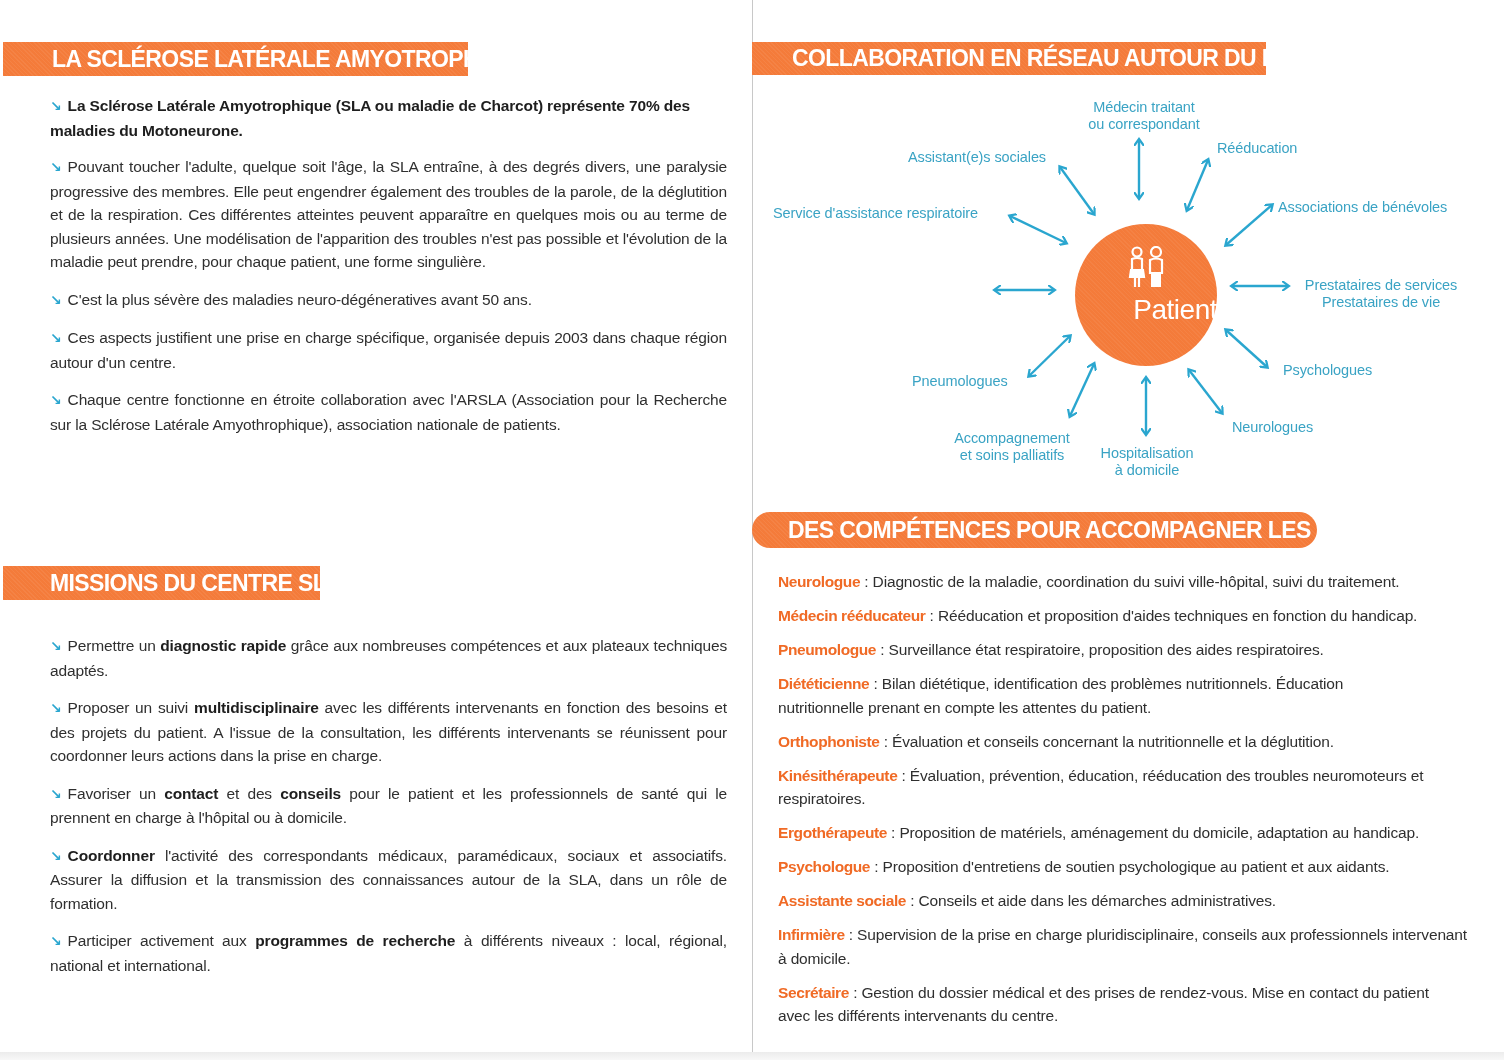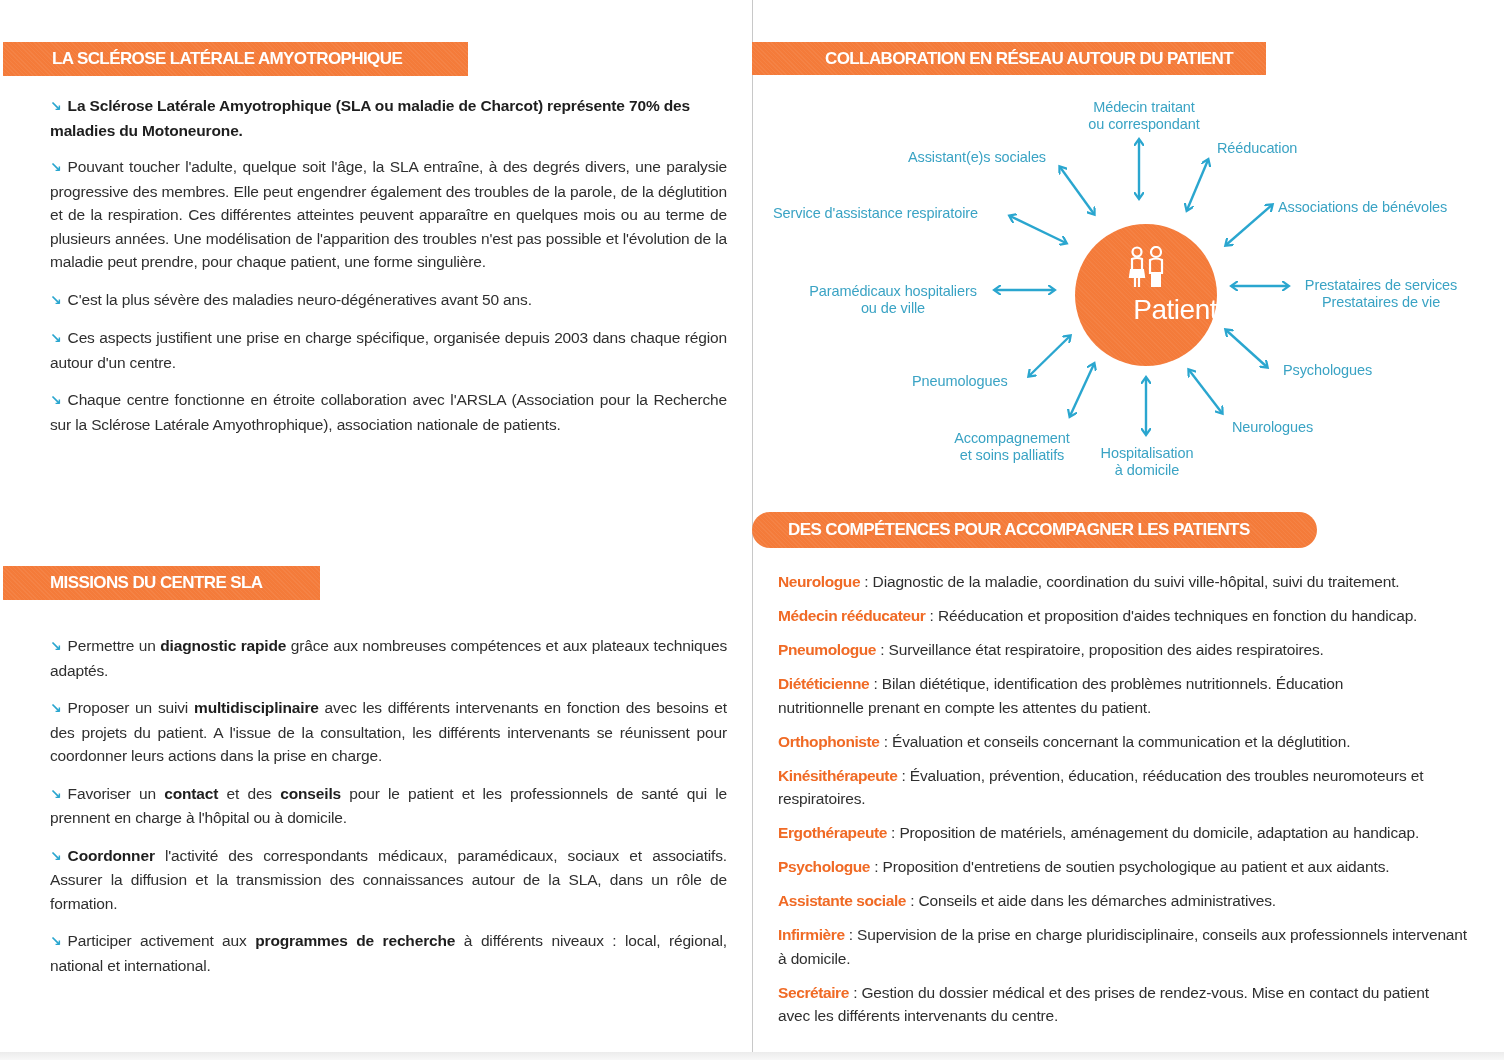--- a/index.html
+++ b/index.html
@@ -14,21 +14,21 @@
     background: #c8c8c8;
   }
   .bottom-edge {
     position: absolute; left: 0; top: 1052px; width: 1504px; height: 8px;
     background: linear-gradient(#ececec, #f8f8f8);
   }
   .bar {
     position: absolute; background: #f47b3a;
     background-image: repeating-linear-gradient(45deg, rgba(255,255,255,0.06) 0 1px, transparent 1px 3px);
     color: #ffffff; font-weight: bold; text-transform: uppercase;
-    font-size: 17px; letter-spacing: -0.6px; line-height: 34px;
+    font-size: 23px; letter-spacing: -0.6px; line-height: 34px;
     box-sizing: border-box; white-space: nowrap;
   }
   .col-left { position: absolute; left: 50px; width: 677px; }
   .para {
     margin: 0; font-size: 15.5px; line-height: 23.5px; text-align: justify;
     letter-spacing: -0.15px; color: #2f2f2f;
   }
   .para.lead { font-weight: bold; color: #1e1e1e; font-size: 15.5px; }
   .arrow-mark {
     display: inline-block; color: #2aa6cf; font-weight: bold; margin-right: 6px;
@@ -157,24 +157,20 @@
   </div>
   <div class="node" style="left:156px; top:69px;">
     <span>Assistant(e)s sociales</span>
   </div>
   <div class="node" style="left:21px; top:125px;">
     <span>Service d'assistance respiratoire</span>
   </div>
   <div class="node" style="left:526px; top:119px;">
     <span>Associations de bénévoles</span>
   </div>
-  <div class="node center-txt" style="left:44px; top:203px; width:194px;">
-    <div>Paramédicaux hospitaliers</div>
-    <div>ou de ville</div>
-  </div>
   <div class="node center-txt" style="left:542px; top:197px; width:174px;">
     <div>Prestataires de services</div>
     <div>Prestataires de vie</div>
   </div>
   <div class="node" style="left:160px; top:293px;">
     <span>Pneumologues</span>
   </div>
   <div class="node" style="left:531px; top:282px;">
     <span>Psychologues</span>
   </div>
@@ -220,21 +216,21 @@
   <div class="comp-item">
     <span class="comp-role">Médecin rééducateur</span><span> : Rééducation et proposition d'aides techniques en fonction du handicap.</span>
   </div>
   <div class="comp-item">
     <span class="comp-role">Pneumologue</span><span> : Surveillance état respiratoire, proposition des aides respiratoires.</span>
   </div>
   <div class="comp-item" style="width:650px;">
     <span class="comp-role">Diététicienne</span><span> : Bilan diététique, identification des problèmes nutritionnels. Éducation nutritionnelle prenant en compte les attentes du patient.</span>
   </div>
   <div class="comp-item">
-    <span class="comp-role">Orthophoniste</span><span> : Évaluation et conseils concernant la communication et la déglutition.</span>
+    <span class="comp-role">Orthophoniste</span><span> : Évaluation et conseils concernant la nutritionnelle et la déglutition.</span>
   </div>
   <div class="comp-item" style="width:700px;">
     <span class="comp-role">Kinésithérapeute</span><span> : Évaluation, prévention, éducation, rééducation des troubles neuromoteurs et respiratoires.</span>
   </div>
   <div class="comp-item">
     <span class="comp-role">Ergothérapeute</span><span> : Proposition de matériels, aménagement  du domicile, adaptation au handicap.</span>
   </div>
   <div class="comp-item">
     <span class="comp-role">Psychologue</span><span> : Proposition d'entretiens de soutien psychologique au patient et aux aidants.</span>
   </div>

